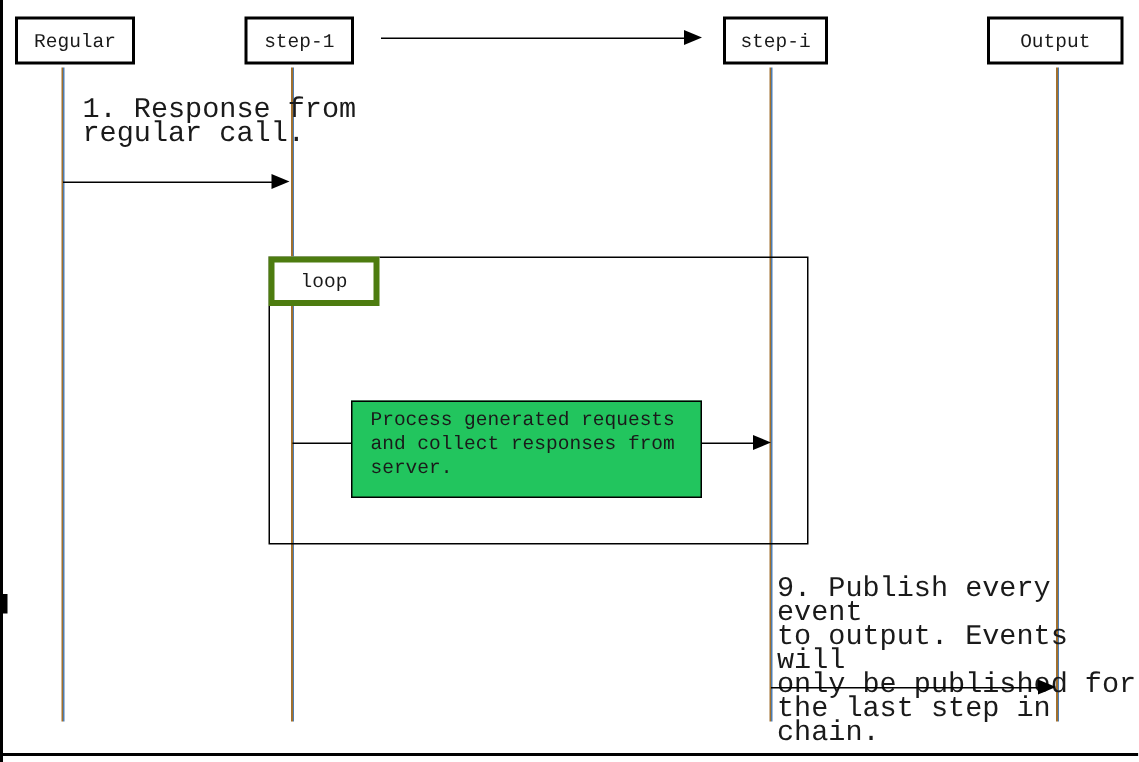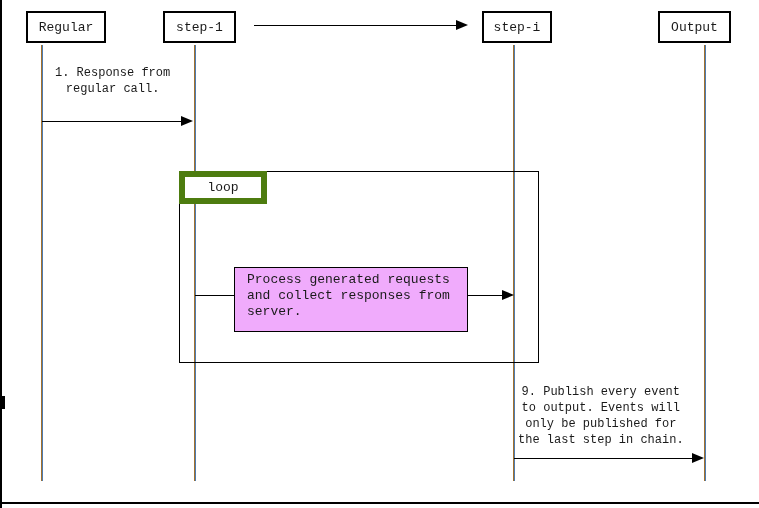--- a/index.html
+++ b/index.html
@@ -17,59 +17,59 @@
     position:absolute;top:45px;height:436px;width:2px;z-index:1;
     background:linear-gradient(90deg,#a1702e 0,#a1702e 50%,#4e7cb0 50%,#4e7cb0 100%);
   }
   .aline{position:absolute;height:1px;background:#000;z-index:2;}
   .ahead{
     position:absolute;width:0;height:0;z-index:2;
     border-top:5px solid transparent;border-bottom:5px solid transparent;
     border-left:12px solid #000;
   }
   .msgtext{
-    position:absolute;font-size:12px;line-height:16px;white-space:pre-line;z-index:2;text-align:center;
+    position:absolute;font-size:19px;line-height:16px;white-space:pre-line;z-index:2;
   }
   .loopbox{
     position:absolute;left:179px;top:171px;width:360px;height:192px;
     box-sizing:border-box;border:1px solid #000;background:transparent;z-index:2;
   }
   .looplabel{
-    position:absolute;left:179px;top:171px;width:88px;height:33px;
-    box-sizing:border-box;border:6px solid #4d7c0f;background:#fff;z-index:3;
+    position:absolute;left:179px;top:171px;width:74px;height:33px;
+    box-sizing:border-box;border:4px solid #4d7c0f;background:#fff;z-index:3;
     display:flex;align-items:center;justify-content:center;font-size:13px;
   }
   .procbox{
     position:absolute;left:234px;top:267px;width:234px;height:65px;
-    box-sizing:border-box;border:1px solid #000;background:#f0abfc;z-index:3;
+    box-sizing:border-box;border:1px solid #000;background:#22c55e;z-index:3;
     padding:4px 0 0 12px;font-size:13px;line-height:16px;white-space:pre-line;
   }
   .edge-left{position:absolute;left:0;top:0;width:2px;height:508px;background:#000;z-index:5;}
   .edge-notch{position:absolute;left:0;top:396px;width:5px;height:13px;background:#000;z-index:6;}
   .edge-bottom{position:absolute;left:0;top:502px;width:759px;height:2px;background:#000;z-index:5;}
 </style>
 </head>
 <body>
 
 <div class="canvas">
 
   <div class="edge-left"></div>
   <div class="edge-notch"></div>
   <div class="edge-bottom"></div>
 
-  <div class="pbox" style="left:10px;width:80px;margin-left:16px;">
+  <div class="pbox" style="left:10px;width:80px;">
     <span>Regular</span>
   </div>
   <div class="pbox" style="left:163px;width:73px;text-align:center;">
     <span>step-1</span>
   </div>
   <div class="pbox" style="left:482px;width:70px;">
     <span>step-i</span>
   </div>
-  <div class="pbox" style="left:658px;width:73px;">
+  <div class="pbox" style="left:658px;width:91px;">
     <span>Output</span>
   </div>
 
   <div class="lifeline" style="left:41px;"></div>
   <div class="lifeline" style="left:194px;"></div>
   <div class="lifeline" style="left:513px;"></div>
   <div class="lifeline" style="left:704px;"></div>
 
   <div class="aline" style="left:254px;top:25px;width:204px;"></div>
   <div class="ahead" style="left:456px;top:20px;"></div>

